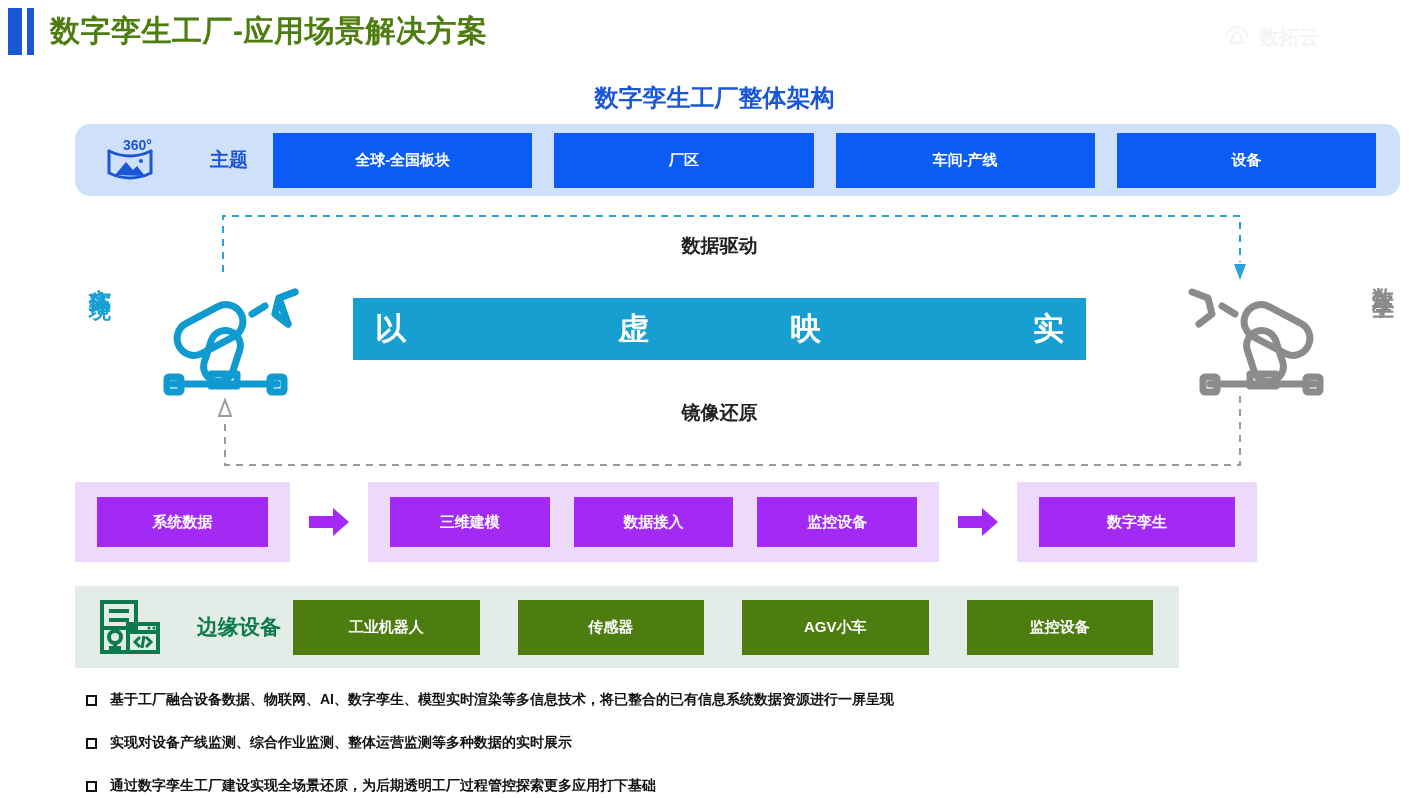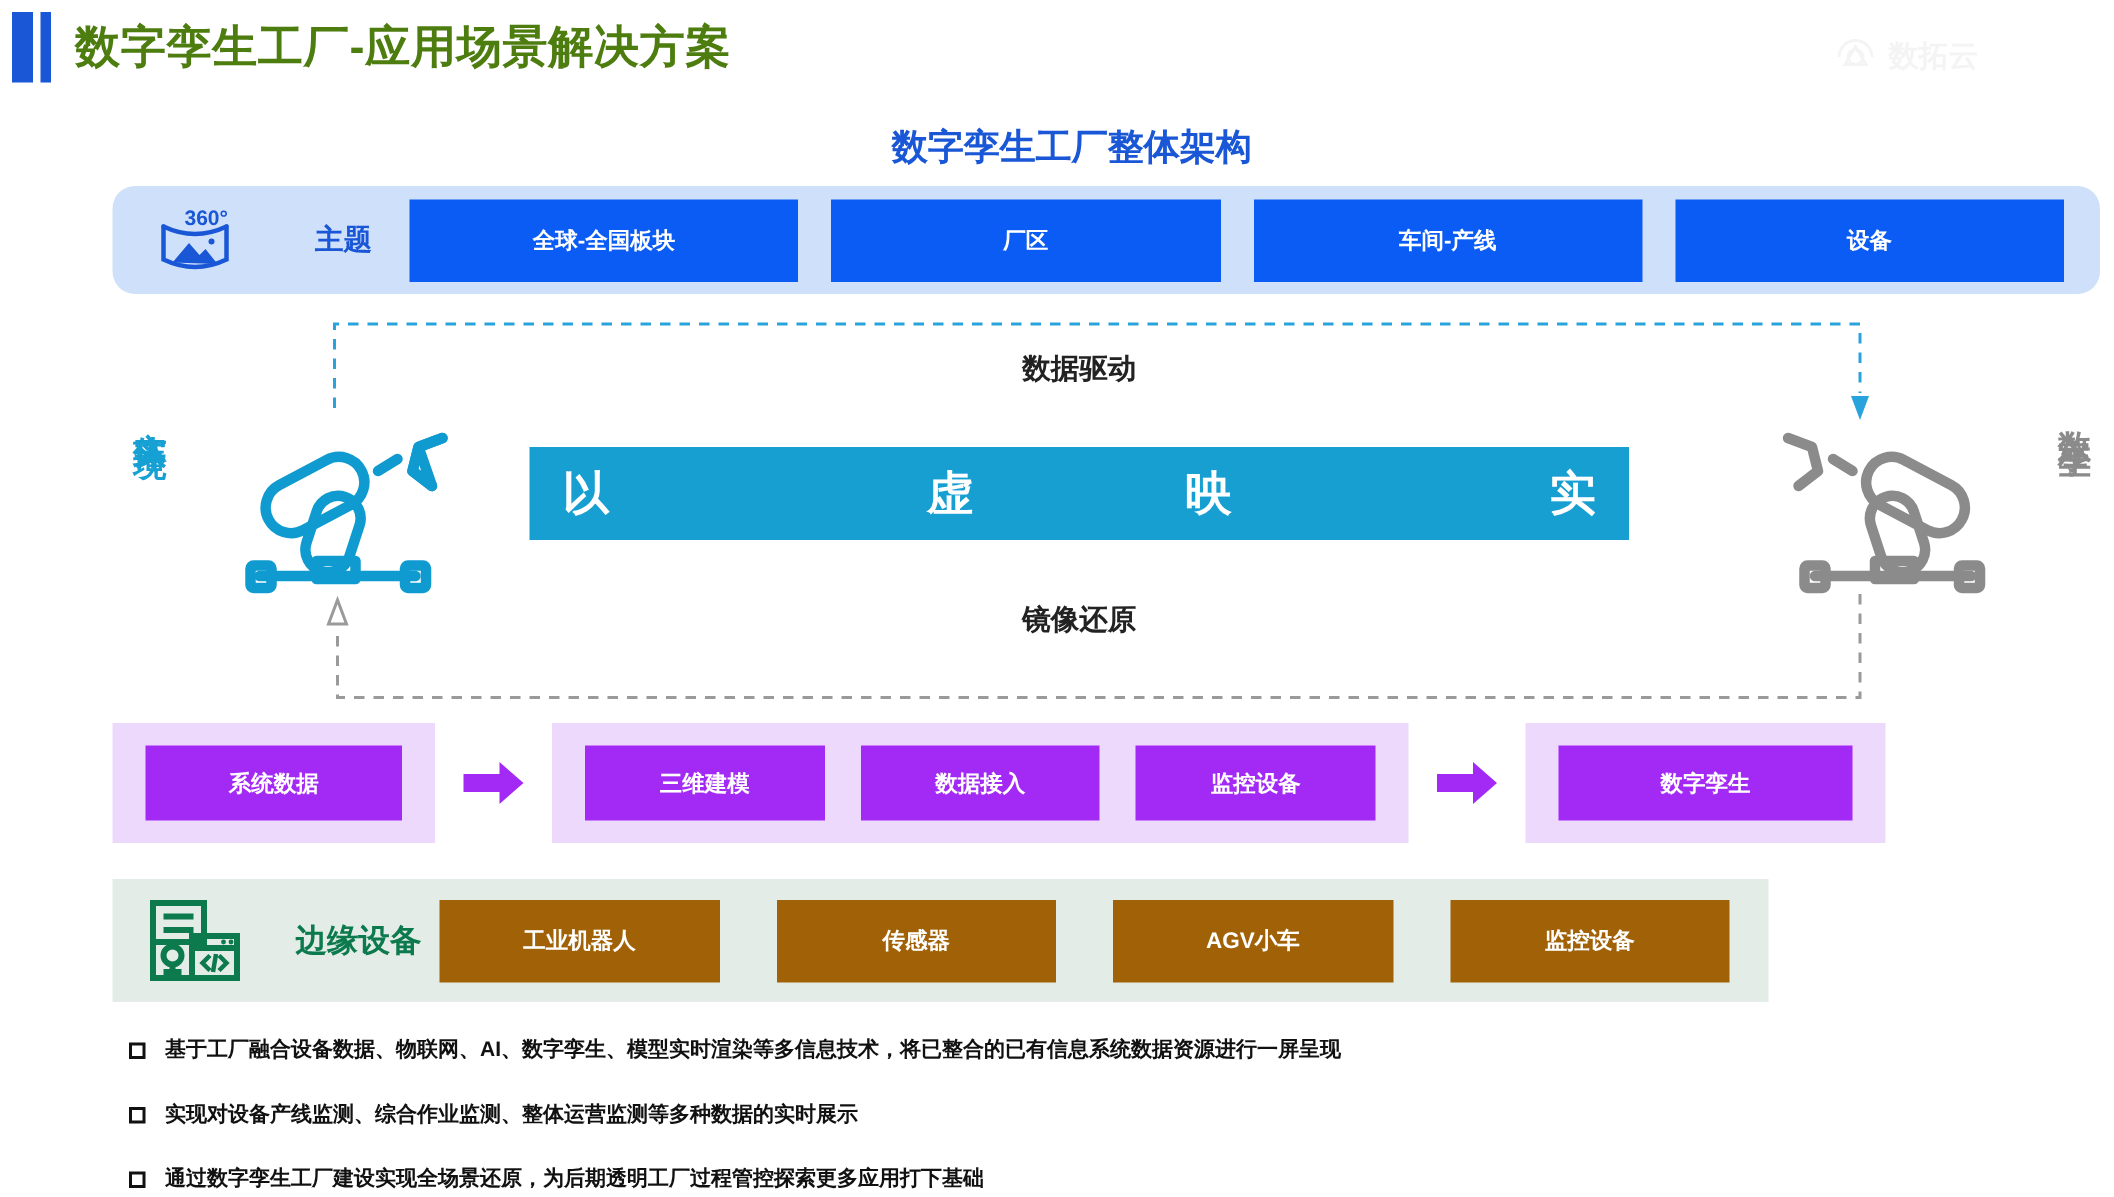--- a/index.html
+++ b/index.html
@@ -107,21 +107,21 @@
 
   
   .edge {
     position: absolute; left: 75px; top: 586px; width: 1104px; height: 82px;
     background: #e3ece7; display: flex; align-items: center;
   }
   .edge-icon { width: 110px; display: flex; justify-content: center; align-items: center; }
   .edge-label { width: 108px; text-align: center; font-size: 21px; font-weight: bold; color: #0c7a4d; }
   .edge-cards { flex: 1; display: flex; gap: 38px; padding-right: 26px; }
   .edge-card {
-    flex: 1; height: 55px; background: #a16207; color: #fff;
+    flex: 1; height: 55px; background: #4d7c0f; color: #fff;
     display: flex; align-items: center; justify-content: center;
     font-size: 15px; font-weight: bold;
   }
 
   
   .bullets { position: absolute; left: 86px; top: 690px; width: 1300px; }
   .bullet { display: flex; align-items: flex-start; gap: 13px; margin-bottom: 25px; }
   .bullet-mark {
     width: 11px; height: 11px; border: 2px solid #111; margin-top: 5px; flex: none;
   }

